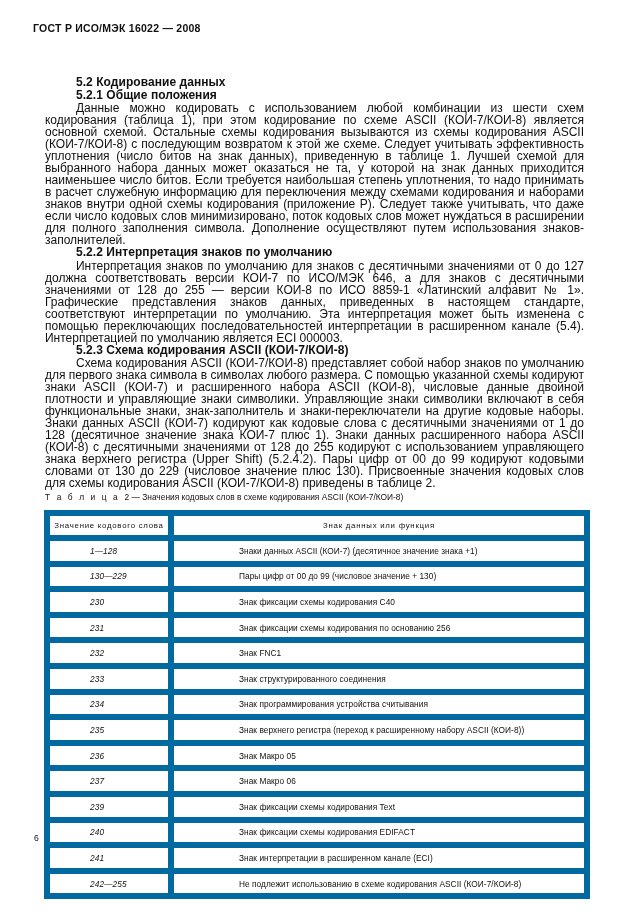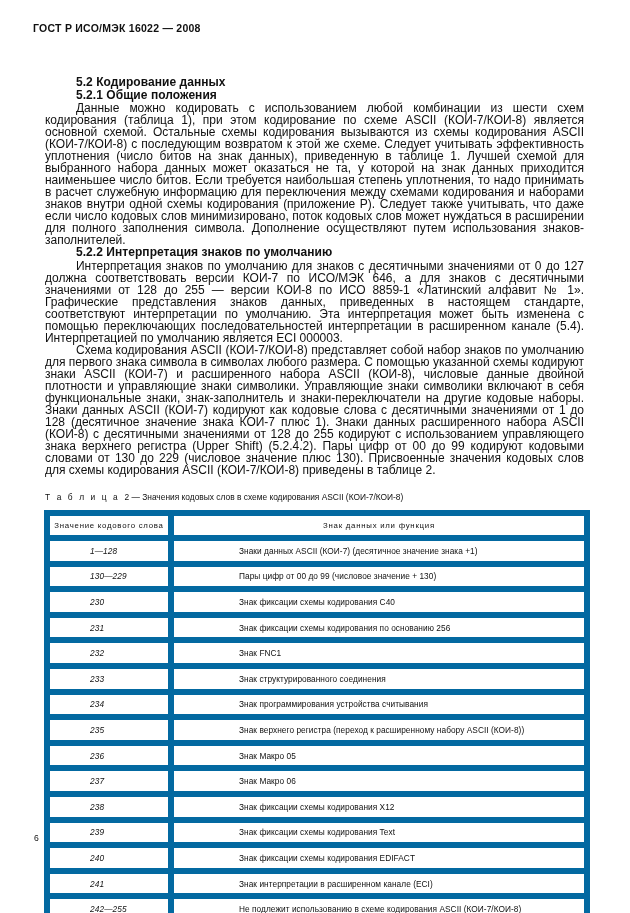--- a/index.html
+++ b/index.html
@@ -159,20 +159,21 @@
     <h3 class="section-head">5.2 Кодирование данных</h3>
 
     <h3 class="section-head tight">5.2.1 Общие положения</h3>
 
     <p class="para after-head">Данные можно кодировать с использованием любой комбинации из шести схем кодирования (таблица 1), при этом кодирование по схеме ASCII (КОИ-7/КОИ-8) является основной схемой. Остальные схемы кодирования вызываются из схемы кодирования ASCII (КОИ-7/КОИ-8) с последующим возвратом к этой же схеме. Следует учитывать эффективность уплотнения (число битов на знак данных), приведенную в таблице 1. Лучшей схемой для выбранного набора данных может оказаться не та, у которой на знак данных приходится наименьшее число битов. Если требуется наибольшая степень уплотнения, то надо принимать в расчет служебную информацию для переключения между схемами кодирования и наборами знаков внутри одной схемы кодирования (приложение Р). Следует также учитывать, что даже если число кодовых слов минимизировано, поток кодовых слов может нуждаться в расширении для полного заполнения символа. Дополнение осуществляют путем использования знаков-заполнителей.</p>
 
     <h3 class="section-head">5.2.2 Интерпретация знаков по умолчанию</h3>
 
     <p class="para after-head">Интерпретация знаков по умолчанию для знаков с десятичными значениями от 0 до 127 должна соответствовать версии КОИ-7 по ИСО/МЭК 646, а для знаков с десятичными значениями от 128 до 255 — версии КОИ-8 по ИСО 8859-1 «Латинский алфавит № 1». Графические представления знаков данных, приведенных в настоящем стандарте, соответствуют интерпретации по умолчанию. Эта интерпретация может быть изменена с помощью переключающих последовательностей интерпретации в расширенном канале (5.4). Интерпретацией по умолчанию является ECI 000003.</p>
 
+    <h3 class="section-head">5.2.3 Схема кодирования ASCII (КОИ-7/КОИ-8)</h3>
 
     <p class="para after-head">Схема кодирования ASCII (КОИ-7/КОИ-8) представляет собой набор знаков по умолчанию для первого знака символа в символах любого размера. С помощью указанной схемы кодируют знаки ASCII (КОИ-7) и расширенного набора ASCII (КОИ-8), числовые данные двойной плотности и управляющие знаки символики. Управляющие знаки символики включают в себя функциональные знаки, знак-заполнитель и знаки-переключатели на другие кодовые наборы. Знаки данных ASCII (КОИ-7) кодируют как кодовые слова с десятичными значениями от 1 до 128 (десятичное значение знака КОИ-7 плюс 1). Знаки данных расширенного набора ASCII (КОИ-8) с десятичными значениями от 128 до 255 кодируют с использованием управляющего знака верхнего регистра (Upper Shift) (5.2.4.2). Пары цифр от 00 до 99 кодируют кодовыми словами от 130 до 229 (числовое значение плюс 130). Присвоенные значения кодовых слов для схемы кодирования ASCII (КОИ-7/КОИ-8) приведены в таблице 2.</p>
 
   </div>
 
   <div class="table-caption">
     <span class="spaced">Т а б л и ц а</span><span>&nbsp;&nbsp;</span><span>2</span><span>&nbsp;</span><span>— Значения кодовых слов в схеме кодирования ASCII (КОИ-7/КОИ-8)</span>
   </div>
 
   <table class="codeword-table">
@@ -221,24 +222,20 @@
         </tr>
         <tr>
           <td class="cell-value">236</td>
           <td class="cell-meaning">Знак Макро 05</td>
         </tr>
         <tr>
           <td class="cell-value">237</td>
           <td class="cell-meaning">Знак Макро 06</td>
         </tr>
         <tr>
-          <td class="cell-value">238</td>
-          <td class="cell-meaning">Знак фиксации схемы кодирования Х12</td>
-        </tr>
-        <tr>
           <td class="cell-value">239</td>
           <td class="cell-meaning">Знак фиксации схемы кодирования Text</td>
         </tr>
         <tr>
           <td class="cell-value">240</td>
           <td class="cell-meaning">Знак фиксации схемы кодирования EDIFACT</td>
         </tr>
         <tr>
           <td class="cell-value">241</td>
           <td class="cell-meaning">Знак интерпретации в расширенном канале (ECI)</td>

